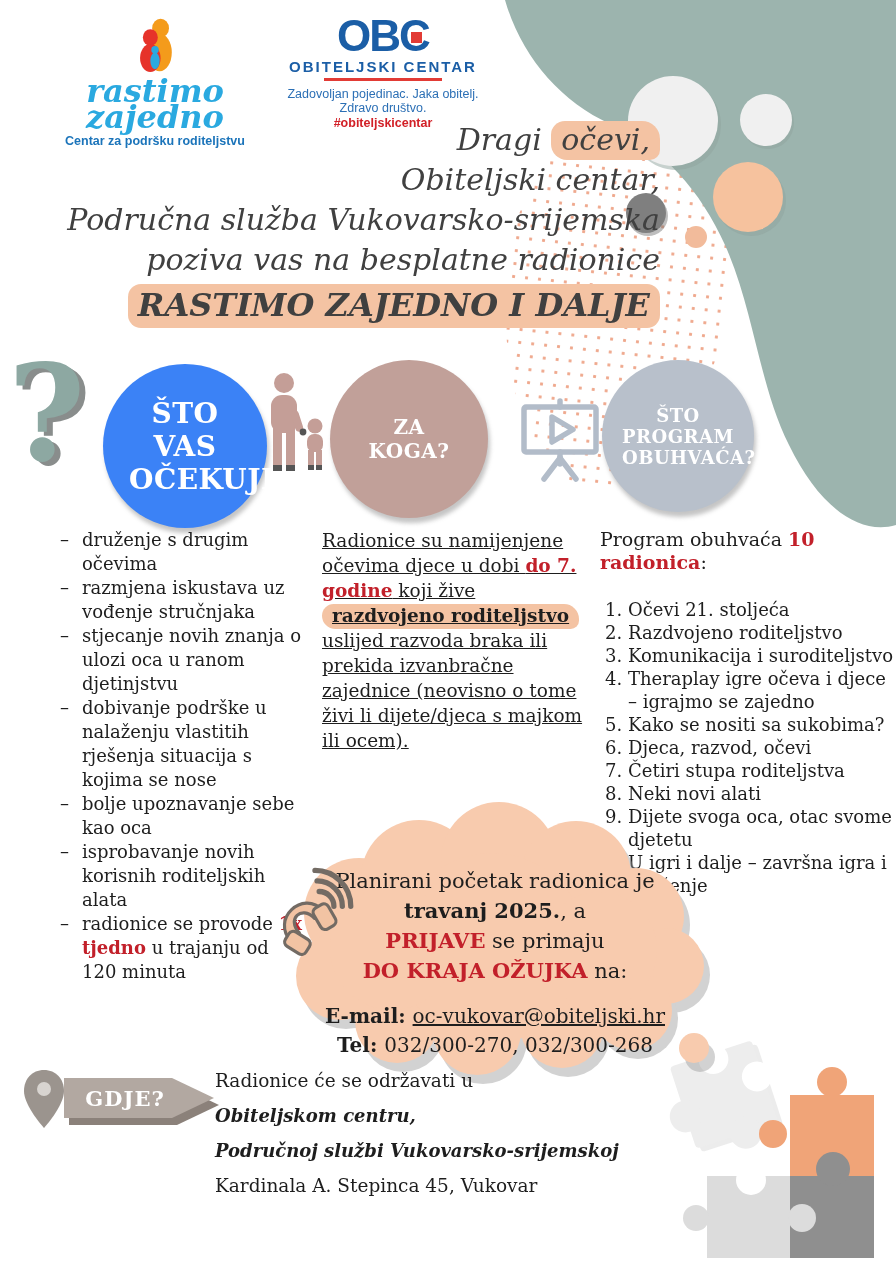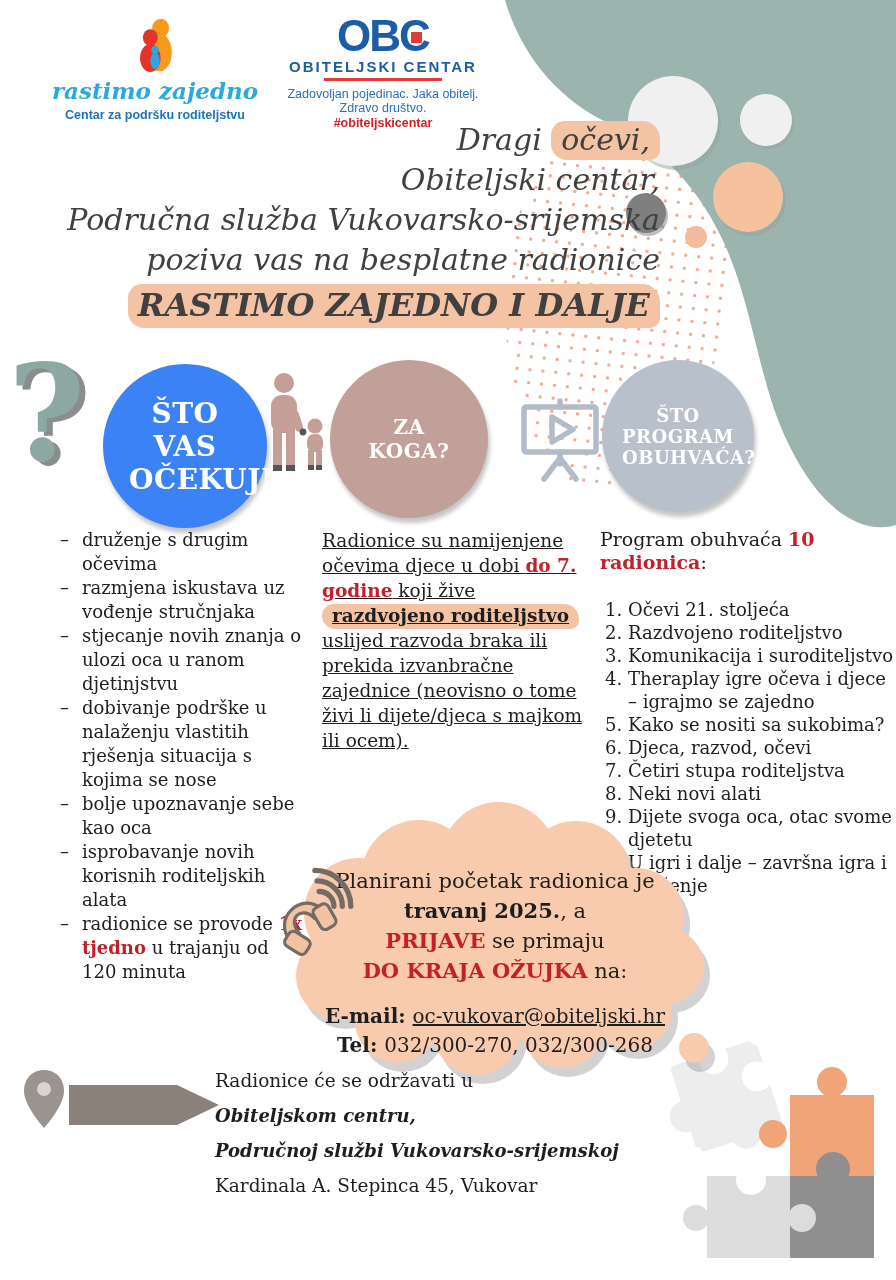--- a/index.html
+++ b/index.html
@@ -8,35 +8,35 @@
   
   .dots{position:absolute;left:505px;top:112px;width:225px;height:380px;z-index:1;
         background-image:radial-gradient(#efa98e 1.4px, transparent 1.5px);
         background-size:13px 13px;
         border-radius:55% 45% 50% 50% / 42% 38% 62% 55%;transform:rotate(6deg);}
   .blob-svg{position:absolute;left:0;top:0;z-index:2;pointer-events:none;}
   .puzzle-svg{position:absolute;left:640px;top:1020px;z-index:2;pointer-events:none;}
   .cloud-svg{position:absolute;left:264px;top:798px;z-index:3;pointer-events:none;}
   
   .logo-rastimo{position:absolute;left:50px;top:16px;width:210px;text-align:center;z-index:3;}
-  .logo-rastimo .script{font-style:italic;font-weight:bold;font-size:23px;color:#2aa9e0;line-height:26px;}
+  .logo-rastimo .script{font-style:italic;font-weight:bold;font-size:32px;color:#2aa9e0;line-height:26px;}
   .logo-rastimo .sub{font-family:"Liberation Sans",sans-serif;font-weight:bold;font-size:12.5px;color:#1b74ba;margin-top:4px;text-align:center;}
   .logo-obc{position:absolute;left:268px;top:16px;width:230px;text-align:center;z-index:3;
             font-family:"Liberation Sans",sans-serif;}
   .obc-mark{position:relative;display:inline-block;font-weight:800;font-size:44px;line-height:40px;
             color:#1b5ea6;letter-spacing:-2px;}
   .obc-sq{position:absolute;width:11px;height:11px;background:#e23b35;right:7px;top:16px;}
   .obc-name{font-weight:bold;font-size:15px;letter-spacing:2px;color:#1b5ea6;margin-top:2px;}
   .obc-line{width:118px;height:2.5px;background:#e23b35;margin:3px auto 6px auto;}
   .obc-tagline{font-size:12.5px;color:#2b6fb5;}
   .obc-hashtag{font-size:12.5px;font-weight:bold;color:#d22027;margin-top:1px;}
   
   .title{position:absolute;left:15px;top:120px;width:645px;text-align:right;z-index:3;
          font-style:italic;font-size:30px;line-height:40px;color:#404040;}
-  .title .big{font-weight:bold;font-size:32px;margin-top:4px;display:inline-block;}
+  .title .big{font-weight:bold;font-size:32px;margin-top:4px;display:inline-block;border-radius:13px;}
   .hl{background:#f4c3a3;padding:1px 10px 3px 10px;border-radius:14px 18px 10px 16px;
       box-decoration-break:clone;-webkit-box-decoration-break:clone;}
   
   .qmark{position:absolute;left:8px;top:348px;z-index:3;font-weight:bold;font-size:132px;
          color:#8da8a2;text-shadow:6px 4px 0 #898d8c;line-height:1;}
   .circle{position:absolute;border-radius:50%;display:flex;align-items:center;justify-content:center;
           text-align:center;color:#fff;font-weight:bold;letter-spacing:.5px;z-index:3;
           box-shadow:2px 5px 4px rgba(110,110,110,.4);}
   .circle .lbl{width:112px;}
   .circle-expect{left:103px;top:364px;width:164px;height:164px;background:#3b82f6;font-size:28px;}
@@ -284,20 +284,21 @@
       <div><span class="bold">E-mail: </span><span class="email">oc-vukovar@obiteljski.hr</span></div>
       <div><span class="bold">Tel: </span><span>032/300-270, 032/300-268</span></div>
     </div>
   </div>
 
   <svg class="pin-icon" width="44" height="64" viewBox="0 0 44 64">
     <path d="M22,2 C34,2 42,11 42,23 C42,38 22,60 22,60 C22,60 2,38 2,23 C2,11 10,2 22,2 Z" fill="#9b948e"></path>
     <circle cx="22" cy="21" r="7" fill="#d8d4d0"></circle>
   </svg>
   <div class="banner-shadow"></div>
+  <div class="banner">GDJE?</div>
 
   <div class="where">
     <p>Radionice će se održavati u</p>
     <p class="b">Obiteljskom centru,</p>
     <p class="b">Područnoj službi Vukovarsko-srijemskoj</p>
     <p>Kardinala A. Stepinca 45, Vukovar</p>
   </div>
 
 </div>
 

